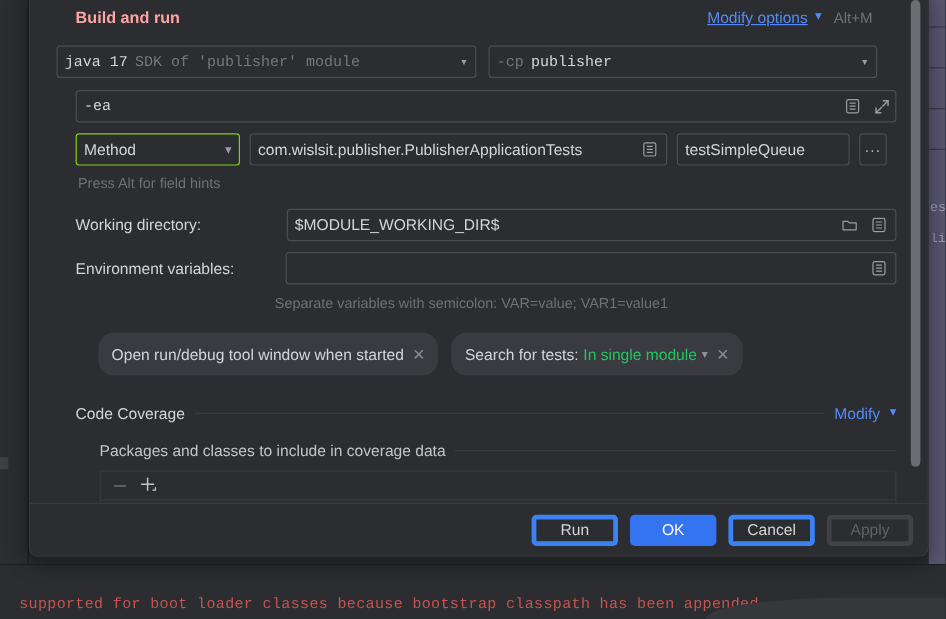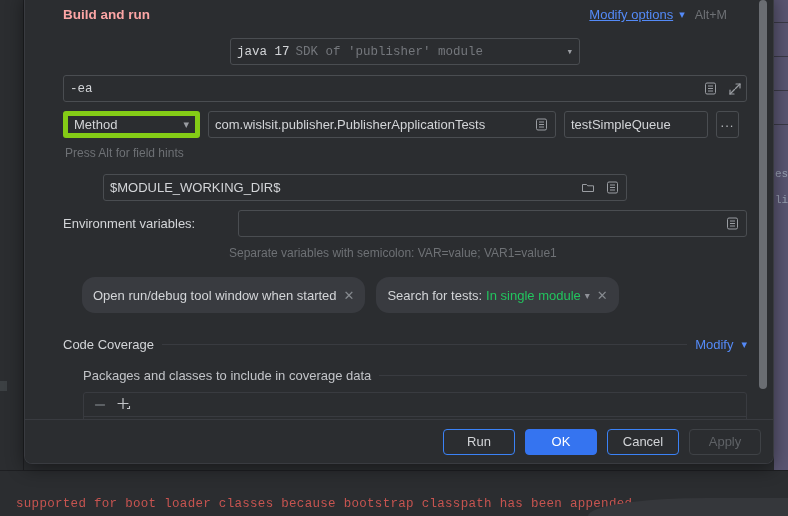--- a/index.html
+++ b/index.html
@@ -103,21 +103,21 @@
     color:#d3d5d8; font-size:13px;
   }
   .field.mono { font-family:"Liberation Mono", monospace; font-size:12.5px; }
   .field .dim { color:#74777c; }
   .field .strong { color:#d3d5d8; }
   .caret-down {
     margin-left:auto; color:#9a9da2; font-size:11px; padding-left:6px;
   }
 
   .combo {
-    background:#2b2d30; border:5px solid #84cc16; border-radius:3px;
+    background:#2b2d30; border:1px solid #84cc16; border-radius:3px;
     height:27px; display:flex; align-items:center; padding:0 6px;
     color:#d3d5d8; font-size:13px;
   }
 
   .icon-btn {
     width:15px; height:15px;
     display:inline-flex; align-items:center; justify-content:center;
     cursor:pointer;
   }
   .icon-btn svg { display:block; }
@@ -177,21 +177,21 @@
   
   .footer {
     position:absolute; left:0; right:0; bottom:0; height:44px;
     background:#2b2d30;
     border-top:1px solid #393b40;
     display:flex; align-items:center; justify-content:flex-end;
     gap:10px; padding-right:12px;
   }
   .btn {
     min-width:72px; height:26px;
-    border:1px solid #3b82f6; border-radius:4px;
+    border:4px solid #3b82f6; border-radius:4px;
     background:#2b2d30; color:#d3d5d8;
     font-size:13px; font-family:"Liberation Sans", sans-serif;
     display:flex; align-items:center; justify-content:center;
     cursor:pointer;
   }
   .btn.primary { background:#3574f0; border-color:#3574f0; color:#ffffff; }
   .btn.disabled { color:#5f6266; border-color:#3f4246; cursor:default; }
 </style>
 </head>
 <body>
@@ -227,21 +227,21 @@
         <span class="section-title">Build and run</span>
 
         
         <div class="modify-options">
           <span class="link">Modify options</span>
           <span class="chev">▾</span>
           <span class="shortcut">Alt+M</span>
         </div>
 
         
-        <div class="row" style="left:38px; top:44px; width:684px; gap:10px;flex-direction:column;">
+        <div class="row" style="left:22px; top:44px; width:684px; gap:10px;">
           <div class="field mono" style="width:350px;">
             <span class="strong">java 17</span>
             <span class="dim" style="margin-left:6px;">SDK of 'publisher' module</span>
             <span class="caret-down">▾</span>
           </div>
           <div class="field mono" style="width:324px;">
             <span class="dim">-cp</span>
             <span class="strong" style="margin-left:6px;">publisher</span>
             <span class="caret-down">▾</span>
           </div>
@@ -293,20 +293,21 @@
             <span>testSimpleQueue</span>
           </div>
           <div class="dots-btn">...</div>
         </div>
 
         
         <div class="hint" style="position:absolute; left:40px; top:152px;">Press Alt for field hints</div>
 
         
         <div class="row" style="left:38px; top:180px; width:684px;">
+          <span class="label" style="width:140px;">Working directory:</span>
           <div class="field" style="width:524px; margin-left:40px;">
             <span>$MODULE_WORKING_DIR$</span>
             <span style="margin-left:auto; display:flex; align-items:center; gap:10px;">
               <span class="icon-btn">
                 <svg width="14" height="13" viewBox="0 0 14 13">
                   <path d="M1.5 3.5 L1.5 10.5 L12.5 10.5 L12.5 4.8 L6.8 4.8 L5.6 3.5 Z" fill="none" stroke="#9a9da2" stroke-width="1" stroke-linejoin="round"></path>
                 </svg>
               </span>
               <span class="icon-btn">
                 <svg width="13" height="13" viewBox="0 0 13 13">

